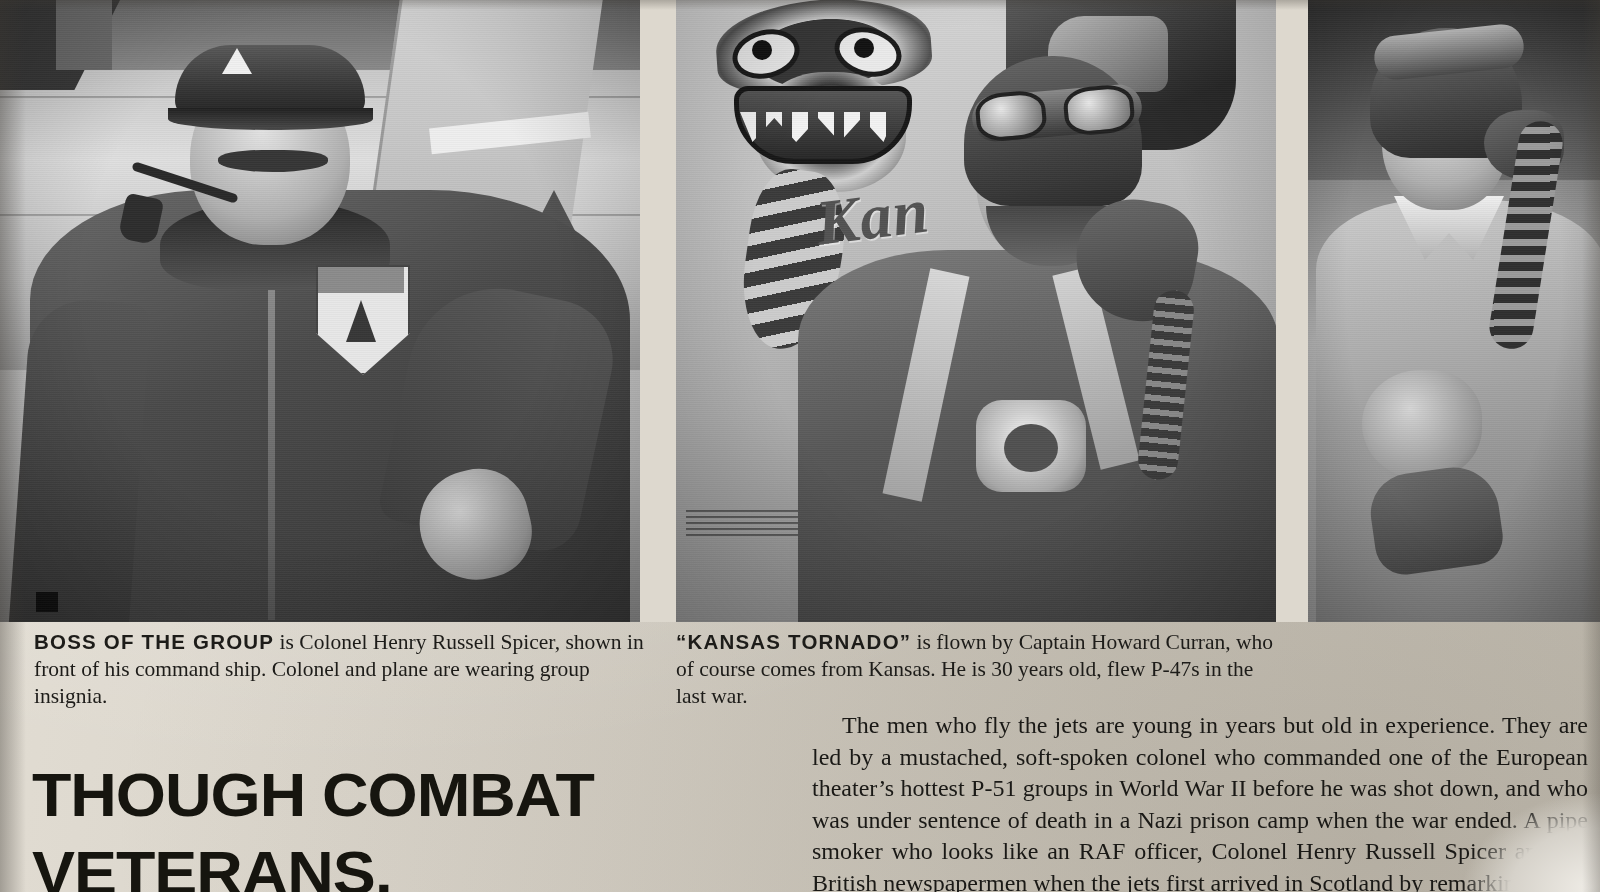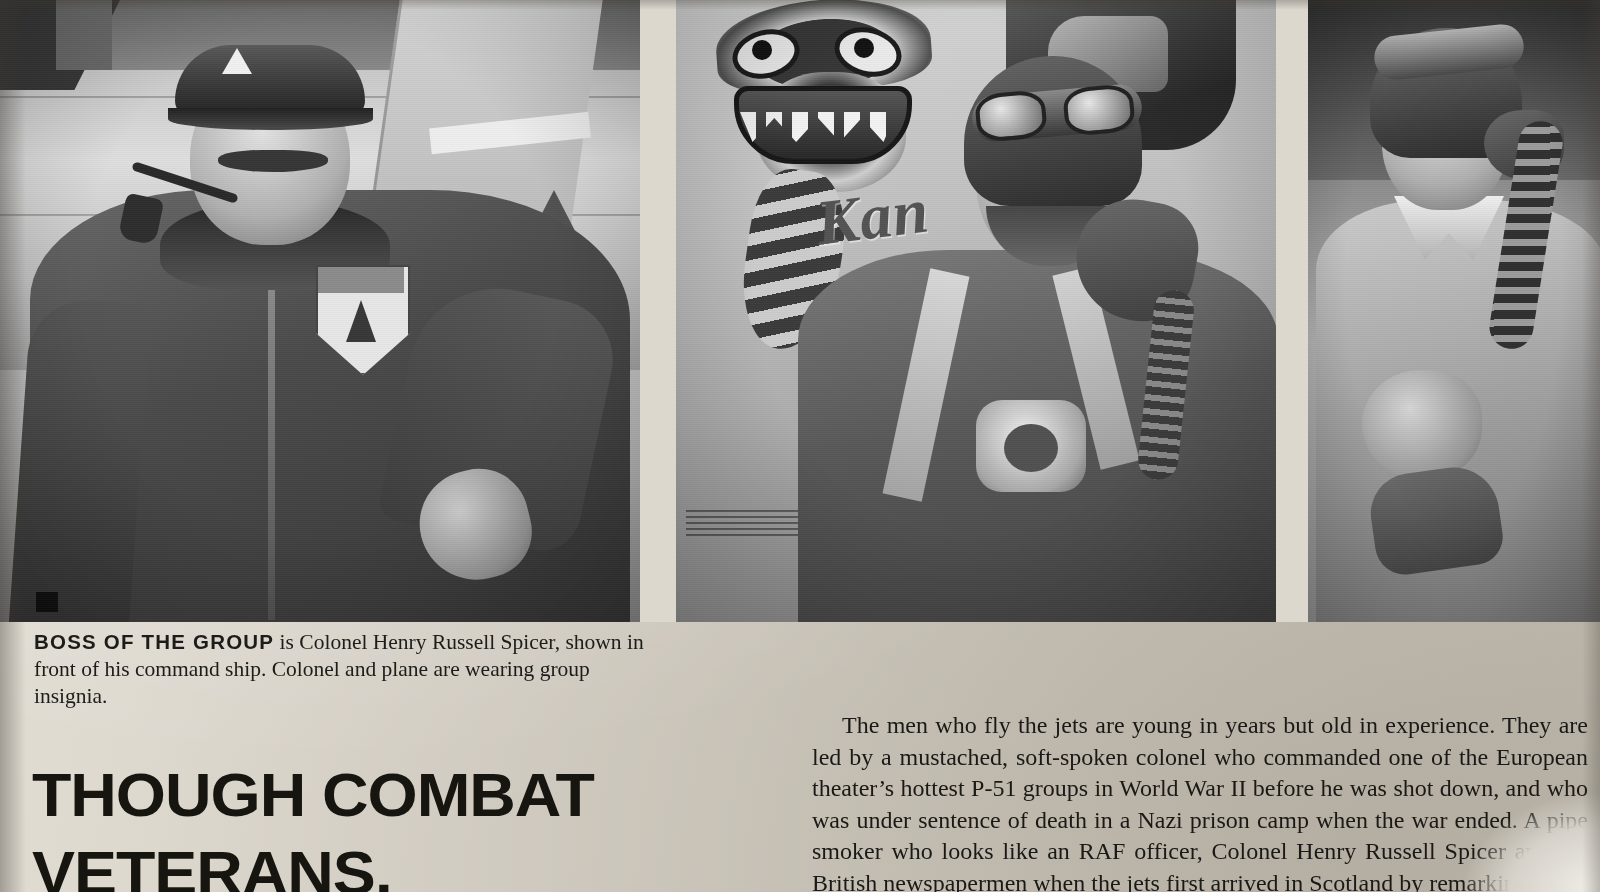--- a/index.html
+++ b/index.html
@@ -583,20 +583,21 @@
       <div class="hose"></div>
       <div class="hands"></div>
       <div class="glove"></div>
       <div class="halftone"></div>
       <div class="vignette"></div>
     </div>
   </div>
 
   <div class="captions">
     <div class="cap cap1"><b>BOSS OF THE GROUP</b><span> is Colonel Henry Russell Spicer, shown in front of his command ship. Colonel and plane are wearing group insignia.</span></div>
+    <div class="cap cap2"><b>“KANSAS TORNADO”</b><span> is flown by Captain Howard Curran, who of course comes from Kansas. He is 30 years old, flew P-47s in the last war.</span></div>
   </div>
 
   <div class="lower">
     <h1 class="headline">
       <span class="l1">THOUGH COMBAT VETERANS,</span>
       
     </h1>
     <div class="bodycol">The men who fly the jets are young in years but old in experience. They are led by a mustached, soft-spoken colonel who commanded one of the European theater’s hottest P-51 groups in World War II before he was shot down, and who was under sentence of death in a Nazi prison camp when the war ended. A pipe smoker who looks like an RAF officer, Colonel Henry Russell Spicer amused British newspapermen when the jets first arrived in Scotland by remarking quite</div>
   </div>
 

